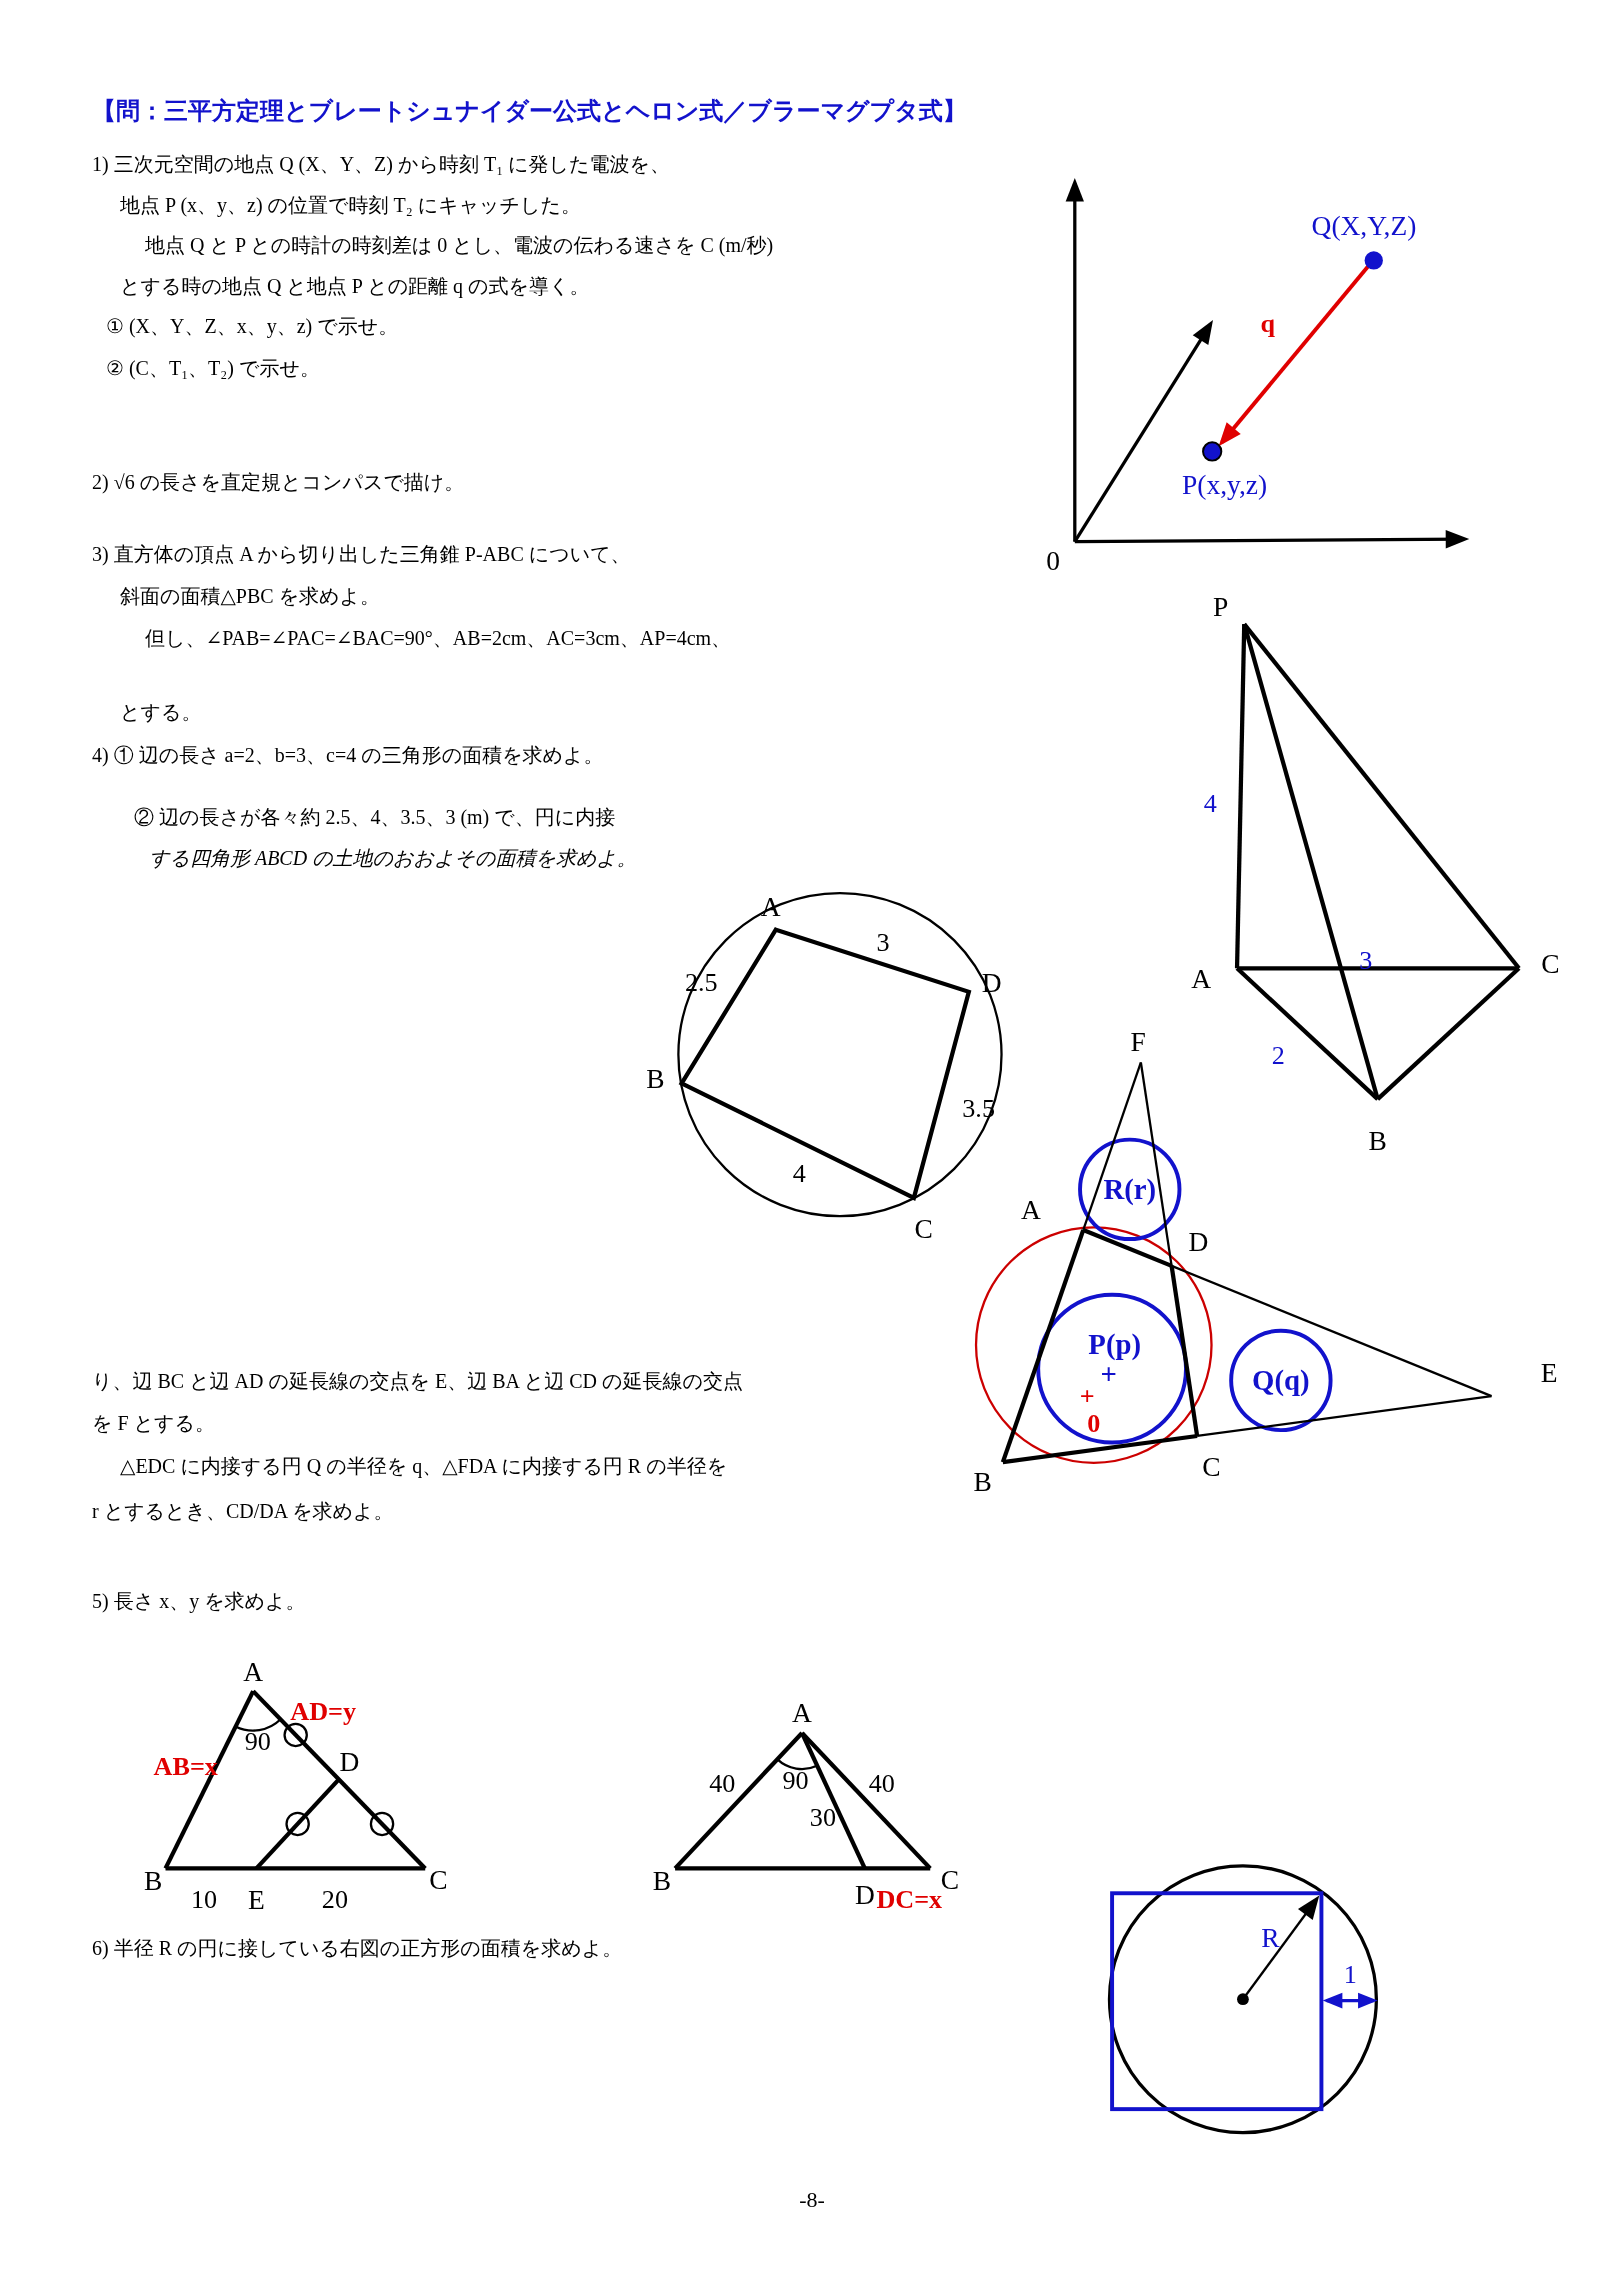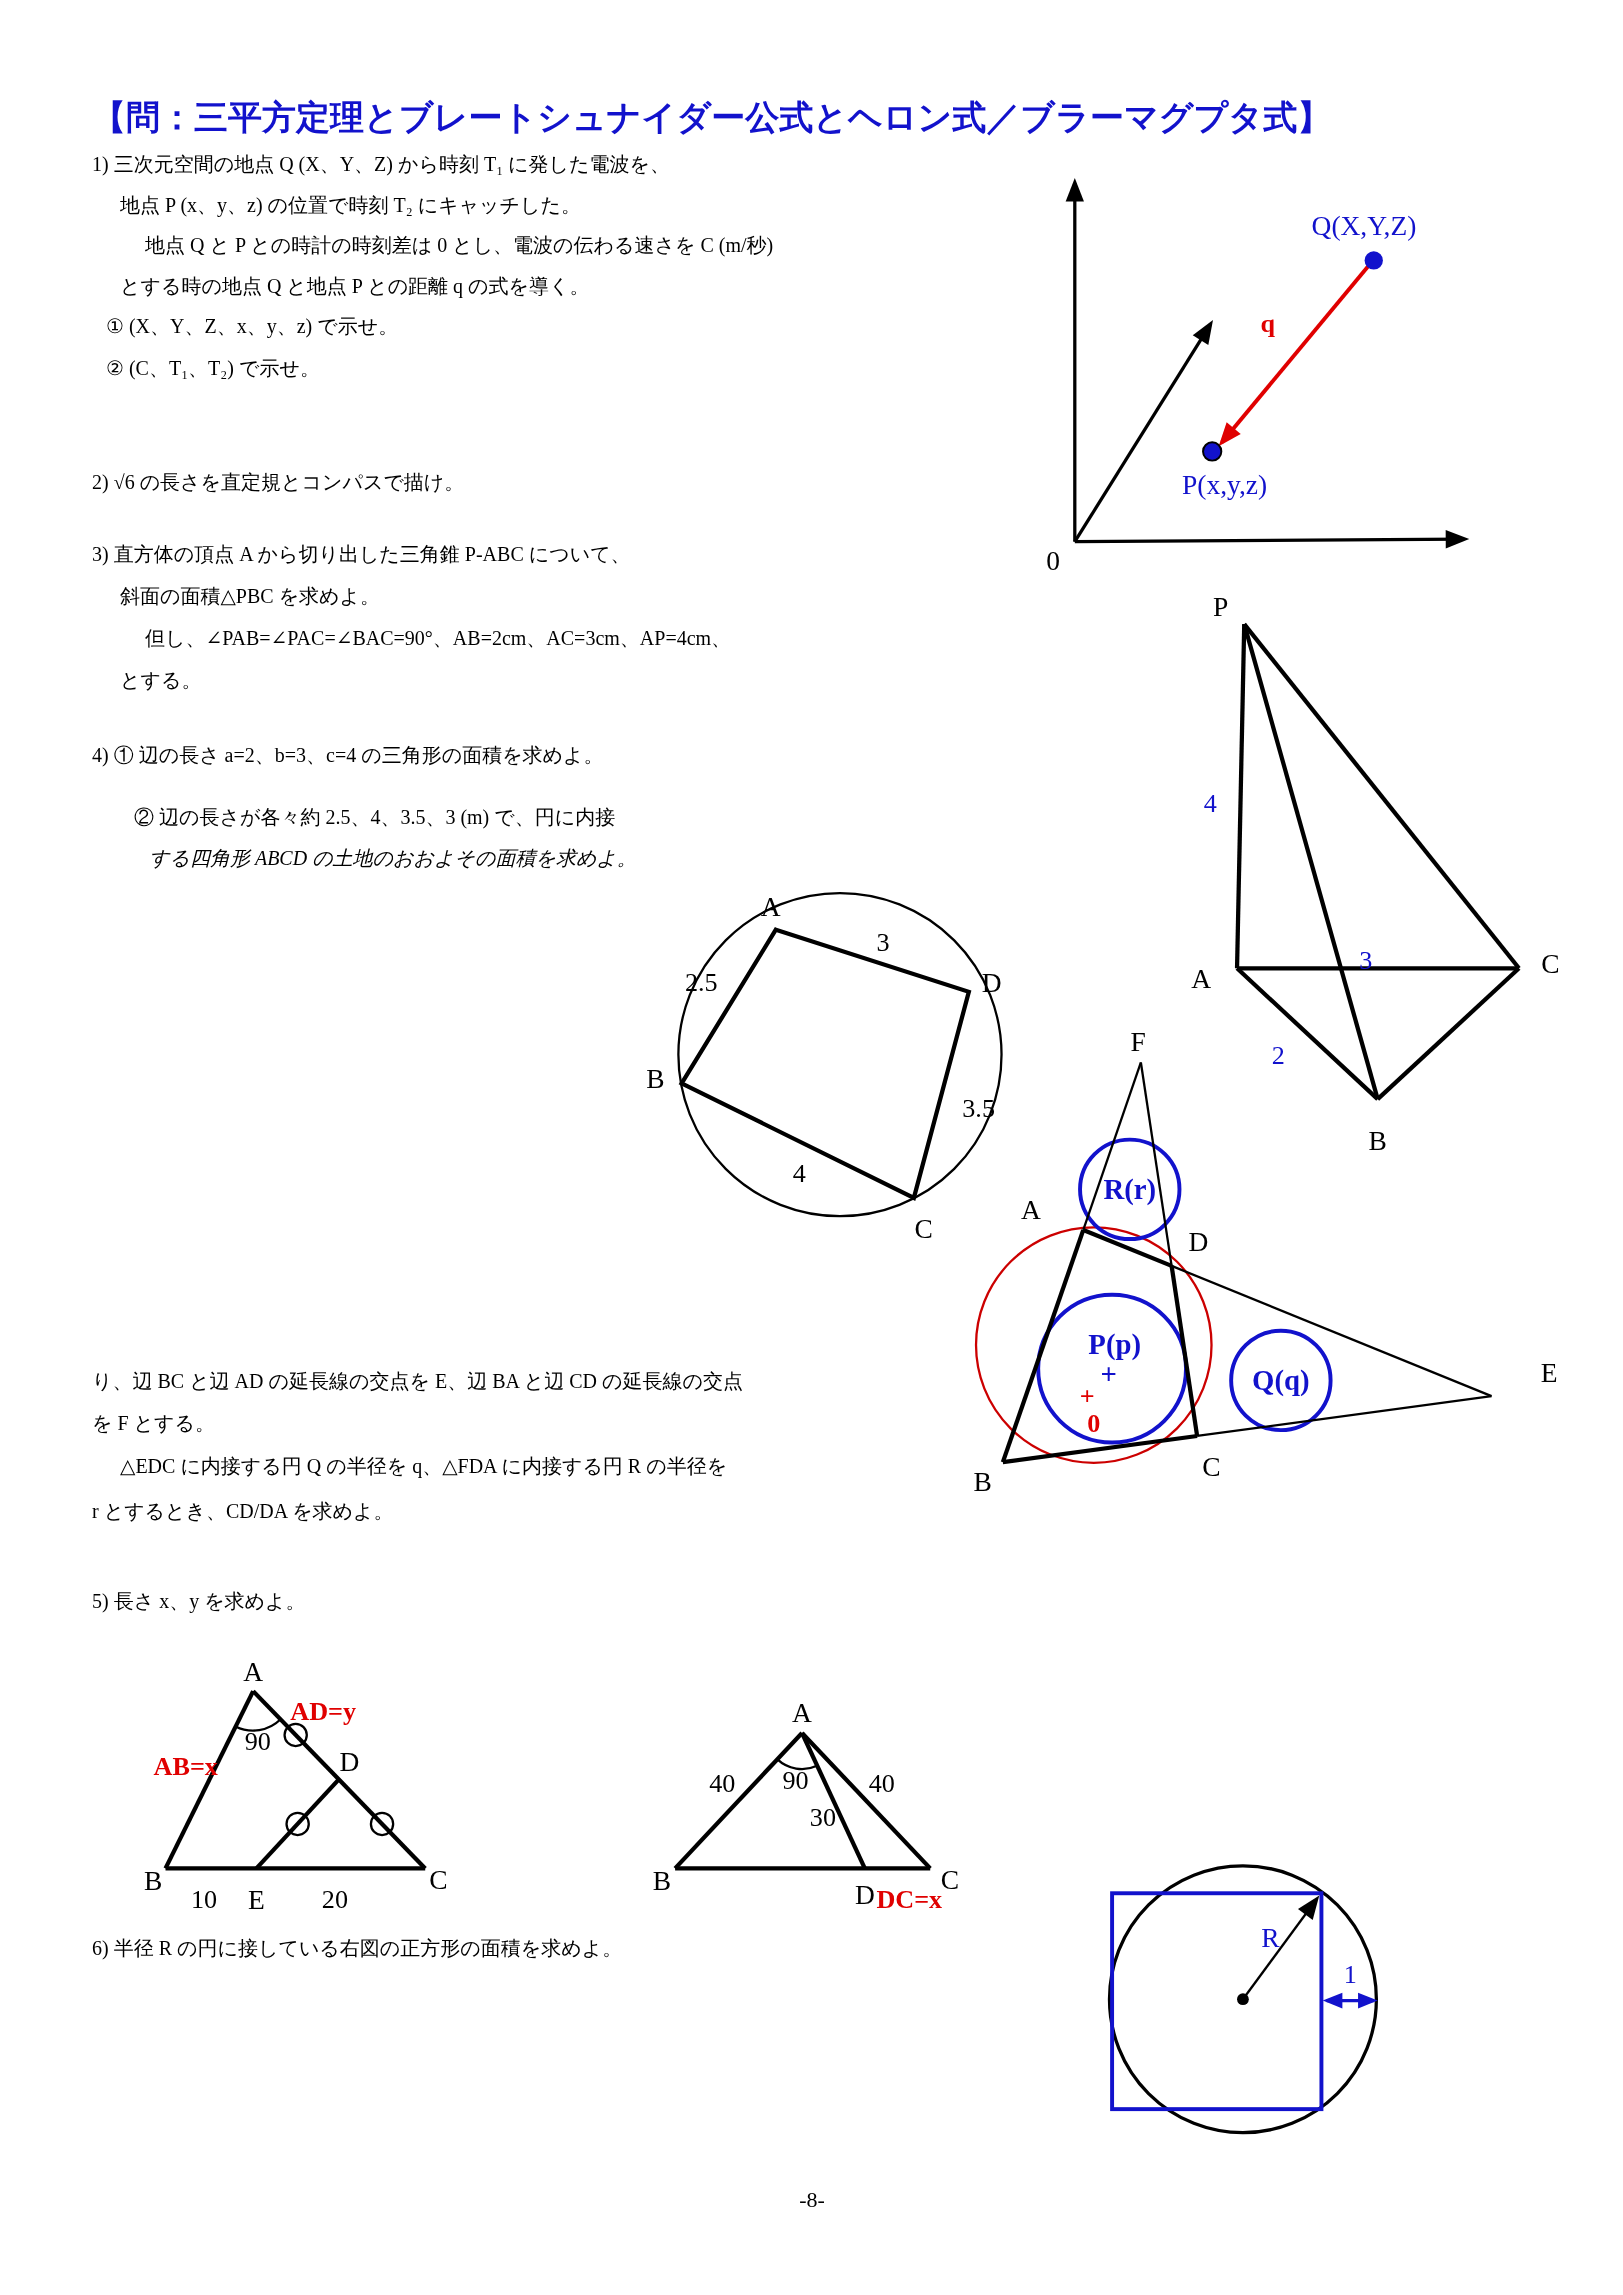--- a/index.html
+++ b/index.html
@@ -2,21 +2,21 @@
 <html style="font-size:10.5px"><head>
 <meta charset="utf-8">
 <style>
   :root { --blue:#1212cc; --red:#e00000; --dkred:#cc0000; }
   html,body { margin:0; padding:0; background:#888; }
   #page {
     position:relative; width:1623px; height:2295px; background:#ffffff;
     font-family:"Liberation Serif","DejaVu Serif",serif; overflow:hidden;
   }
   .tl { position:absolute; white-space:pre; font-size:20px; line-height:1.15; color:#000; }
-  .title { font-size:34px; font-weight:bold; color:var(--blue); }
+  .title { font-size:24px; font-weight:bold; color:var(--blue); }
   .pagenum { font-size:22px; }
   svg { position:absolute; left:0; top:0; }
   svg text { font-family:"Liberation Serif","DejaVu Serif",serif; font-size:42px; fill:#000;
              text-anchor:middle; dominant-baseline:central; }
   text.bl { fill:var(--blue); }
   text.blb { fill:var(--blue); font-weight:bold; font-size:44px; }
   text.rl { fill:var(--red); font-weight:bold; font-size:40px; }
   text.num { font-size:40px; }
   .thin  { stroke:#000; stroke-width:3.5; fill:none; }
   .thick { stroke:#000; stroke-width:6.5; fill:none; }
@@ -171,21 +171,21 @@
   <div class="tl" style="left:145px; top:234px;">地点 Q と P との時計の時刻差は 0 とし、電波の伝わる速さを C (m/秒)</div>
   <div class="tl" style="left:120px; top:275px;">とする時の地点 Q と地点 P との距離 q の式を導く。</div>
   <div class="tl" style="left:106px; top:315px;">① (X、Y、Z、x、y、z) で示せ。</div>
   <div class="tl" style="left:106px; top:357px;">② (C、T₁、T₂) で示せ。</div>
 
   <div class="tl" style="left:92px; top:455px;margin-top:16px;">2) √6 の長さを直定規とコンパスで描け。</div>
 
   <div class="tl" style="left:92px; top:543px;">3) 直方体の頂点 A から切り出した三角錐 P-ABC について、</div>
   <div class="tl" style="left:120px; top:585px;">斜面の面積△PBC を求めよ。</div>
   <div class="tl" style="left:145px; top:627px;">但し、∠PAB=∠PAC=∠BAC=90°、AB=2cm、AC=3cm、AP=4cm、</div>
-  <div class="tl" style="left:120px; top:669px;">とする。</div>
+  <div class="tl" style="left:120px; top:701px;">とする。</div>
 
   <div class="tl" style="left:92px; top:744px;">4) ① 辺の長さ a=2、b=3、c=4 の三角形の面積を求めよ。</div>
   <div class="tl" style="left:134px; top:806px;">② 辺の長さが各々約 2.5、4、3.5、3 (m) で、円に内接</div>
   <div class="tl" style="left:149px; top:847px;font-style:italic;">する四角形 ABCD の土地のおおよその面積を求めよ。</div>
 
   <div class="tl" style="left:92px; top:1370px;">り、辺 BC と辺 AD の延長線の交点を E、辺 BA と辺 CD の延長線の交点</div>
   <div class="tl" style="left:92px; top:1412px;">を F とする。</div>
   <div class="tl" style="left:120px; top:1455px;">△EDC に内接する円 Q の半径を q、△FDA に内接する円 R の半径を</div>
   <div class="tl" style="left:92px; top:1500px;text-align:center;">r とするとき、CD/DA を求めよ。</div>
 

